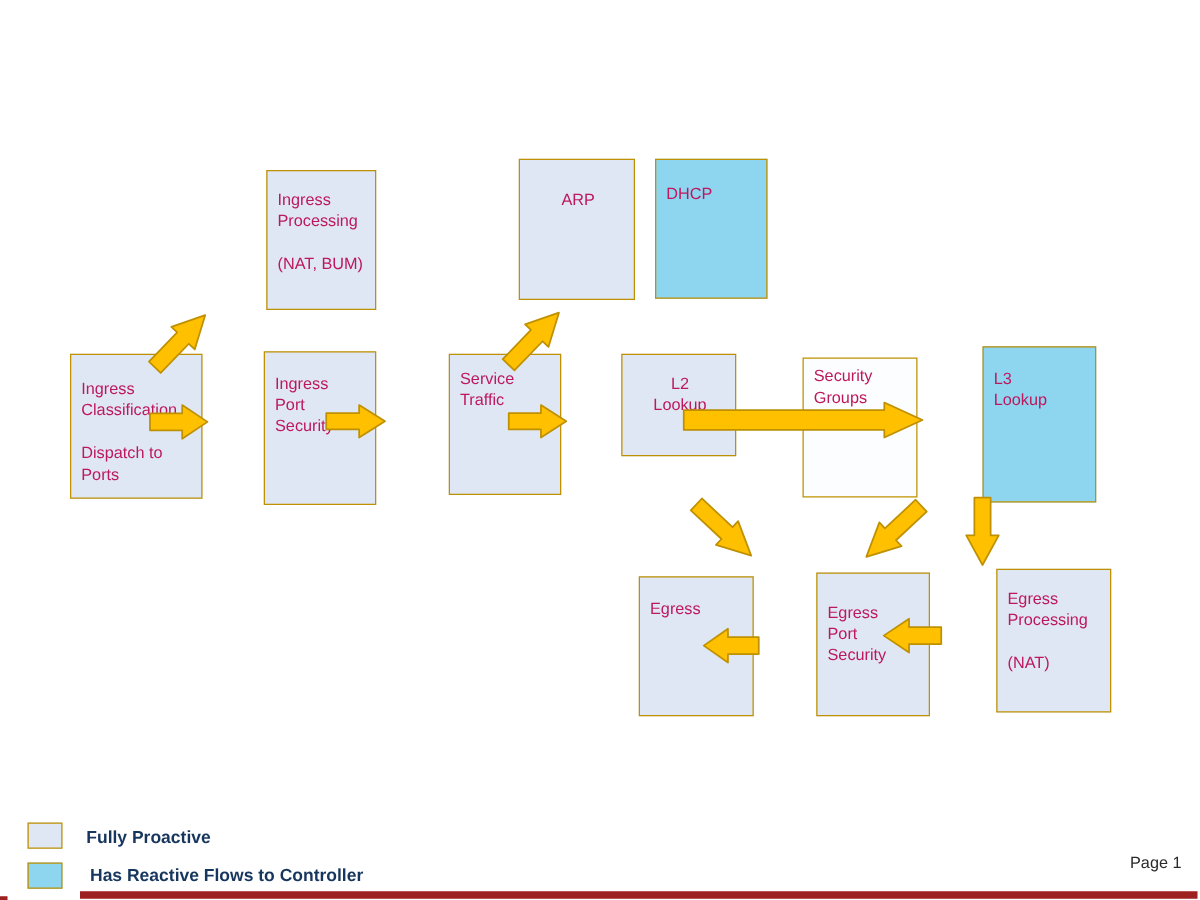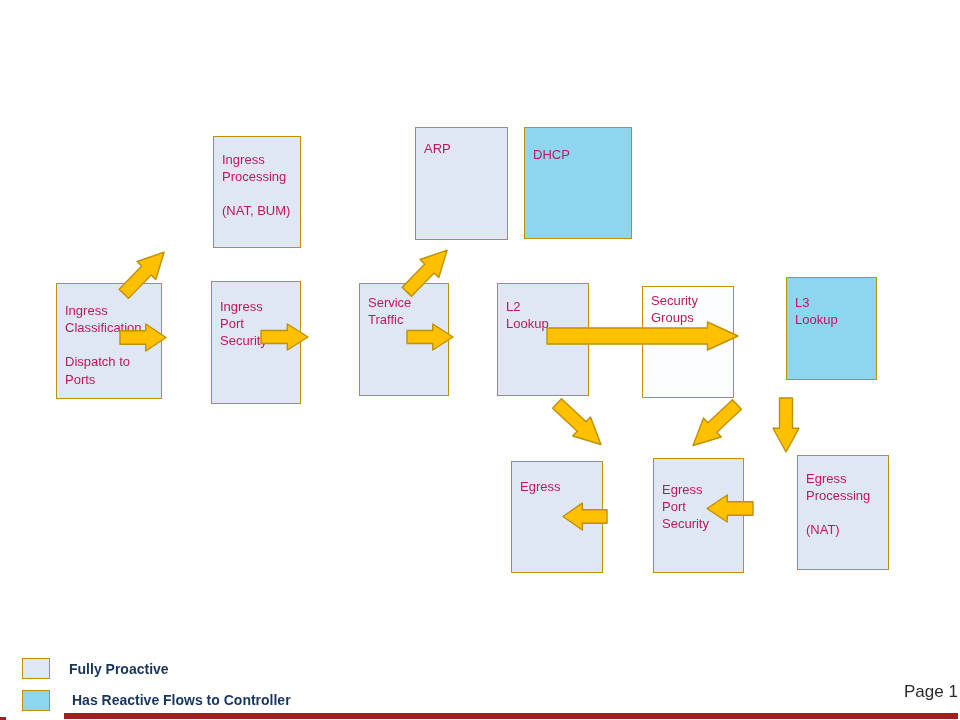--- a/index.html
+++ b/index.html
@@ -15,28 +15,28 @@
   .node {
     position:absolute; box-sizing:border-box;
     border:1.6px solid #BF9000; background:#DEE7F3;
     color:#be185d; font-size:13px; font-weight:normal; line-height:1.32;
     white-space:pre-line; padding:14px 6px 0 8px;margin-left:43px;
   }
   .node.reactive { background:#8ED5F0; }
   .node.white    { background:#FCFDFF; }
 
   #n-ingress-processing    { left:170px; top:136px; width:88px;  height:112px; }
-  #n-arp                   { left:372px; top:127px; width:93px;  height:113px; padding-top:12px; }
-  #n-dhcp                  { left:481px; top:127px; width:108px;  height:112px; padding-top:18px; }
+  #n-arp                   { left:372px; top:127px; width:93px;  height:113px; padding-top:23px;text-align:center; }
+  #n-dhcp                  { left:481px; top:127px; width:90px;  height:112px; padding-top:18px; }
   #n-ingress-classification{ left:13px;  top:283px; width:106px; height:116px; padding-top:18px; }
   #n-ingress-port-security { left:168px; top:281px; width:90px;  height:123px; padding-top:16px; }
   #n-service-traffic       { left:316px; top:283px; width:90px;  height:113px; padding-top:10px; }
-  #n-l2-lookup             { left:454px; top:283px; width:92px;  height:113px; padding-top:14px; }
+  #n-l2-lookup             { left:454px; top:283px; width:92px;  height:82px; padding-top:14px;text-align:center; }
   #n-security-groups       { left:599px; top:286px; width:92px;  height:112px; padding-top:5px; }
-  #n-l3-lookup             { left:743px; top:277px; width:91px;  height:103px; padding-top:16px; }
+  #n-l3-lookup             { left:743px; top:277px; width:91px;  height:125px; padding-top:16px; }
   #n-egress                { left:468px; top:461px; width:92px;  height:112px; padding-top:16px; }
   #n-egress-port-security  { left:610px; top:458px; width:91px;  height:115px; padding-top:22px; }
   #n-egress-processing     { left:754px; top:455px; width:92px;  height:115px; padding-top:14px; }
 
   .arrow { position:absolute; overflow:visible; }
   .arrow polygon {
     fill:#FFC000; stroke:#BF9000; stroke-width:1.4;
     stroke-linejoin:round; vector-effect:non-scaling-stroke;
   }
   #arrow-a { left:115px; top:260px; width:58px;  height:26px; transform:rotate(-46deg); }
@@ -54,21 +54,21 @@
   .legend-swatch {
     position:absolute; width:28px; height:21px;
     border:1.5px solid #BF9000; box-sizing:border-box;
   }
   #legend-proactive-swatch { left:22px; top:658px; background:#DEE7F3; }
   #legend-reactive-swatch  { left:22px; top:690px; background:#8ED5F0; }
   .legend-label { position:absolute; color:#17365D; font-weight:bold; font-size:14px; }
   #legend-proactive-label { left:69px; top:661px; }
   #legend-reactive-label  { left:72px; top:692px; }
 
-  .page-number { position:absolute; left:904px; top:682px; font-size:17px; color:#2a2a2a; }
+  .page-number { position:absolute; left:904px; top:682px; font-size:13px; color:#2a2a2a; }
   .footer-bar    { position:absolute; left:64px; top:713px; width:894px; height:6px; background:#9E2121; }
   .footer-corner { position:absolute; left:0;   top:717px; width:6px;   height:3px; background:#9E2121; }
 </style>
 </head>
 <body>
 
 <div class="slide">
 
 
   <div class="node" id="n-ingress-processing">Ingress

